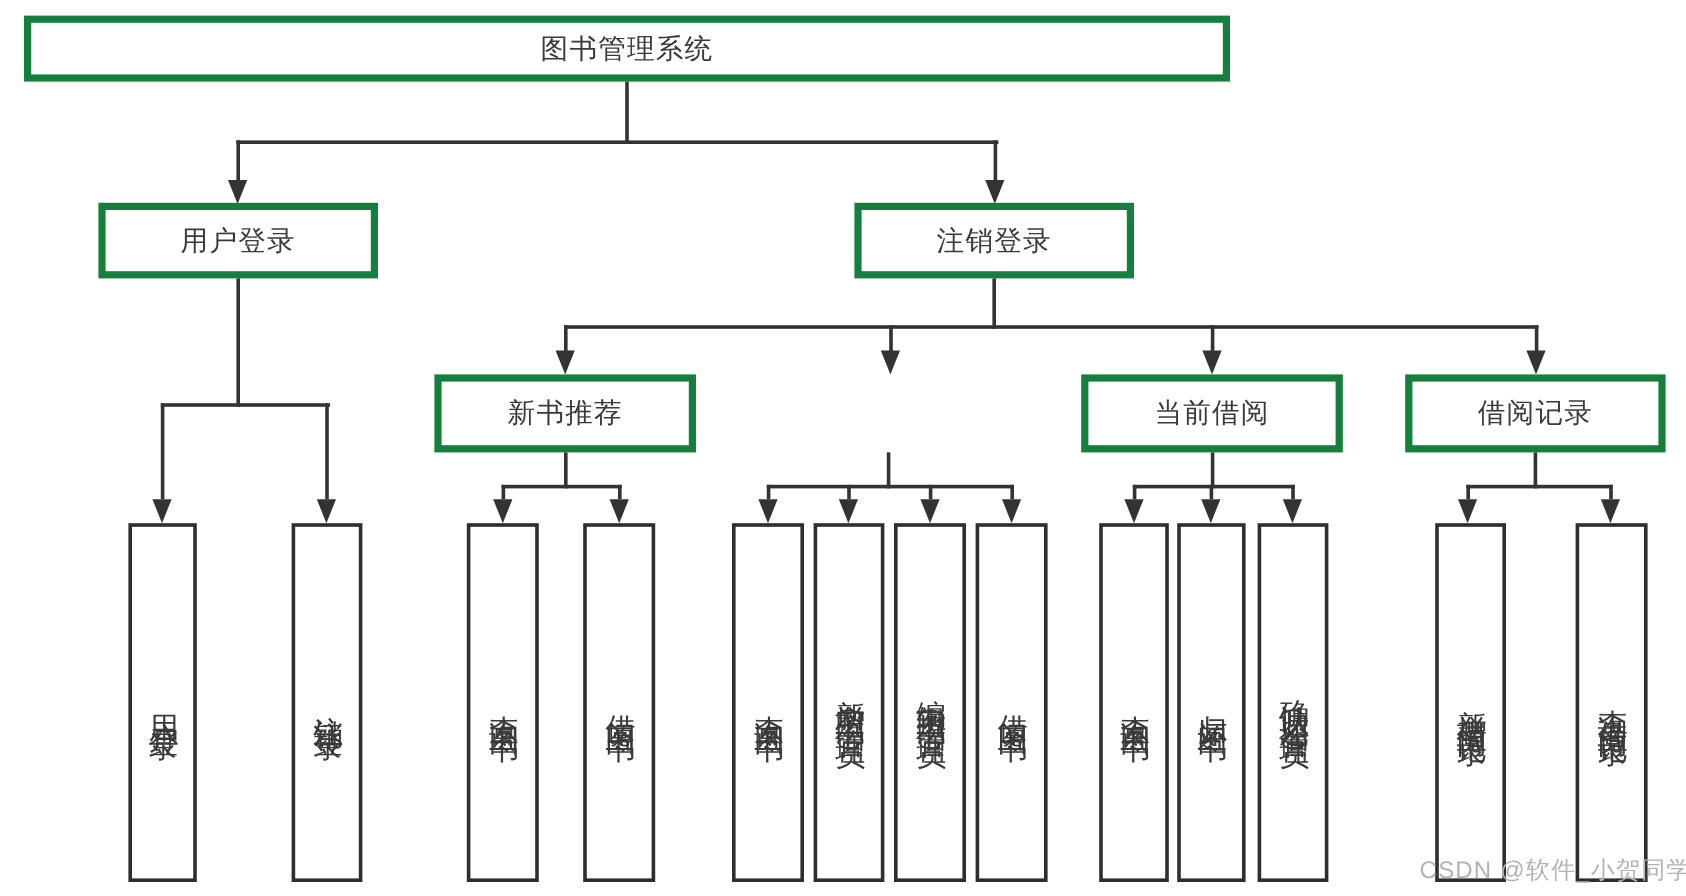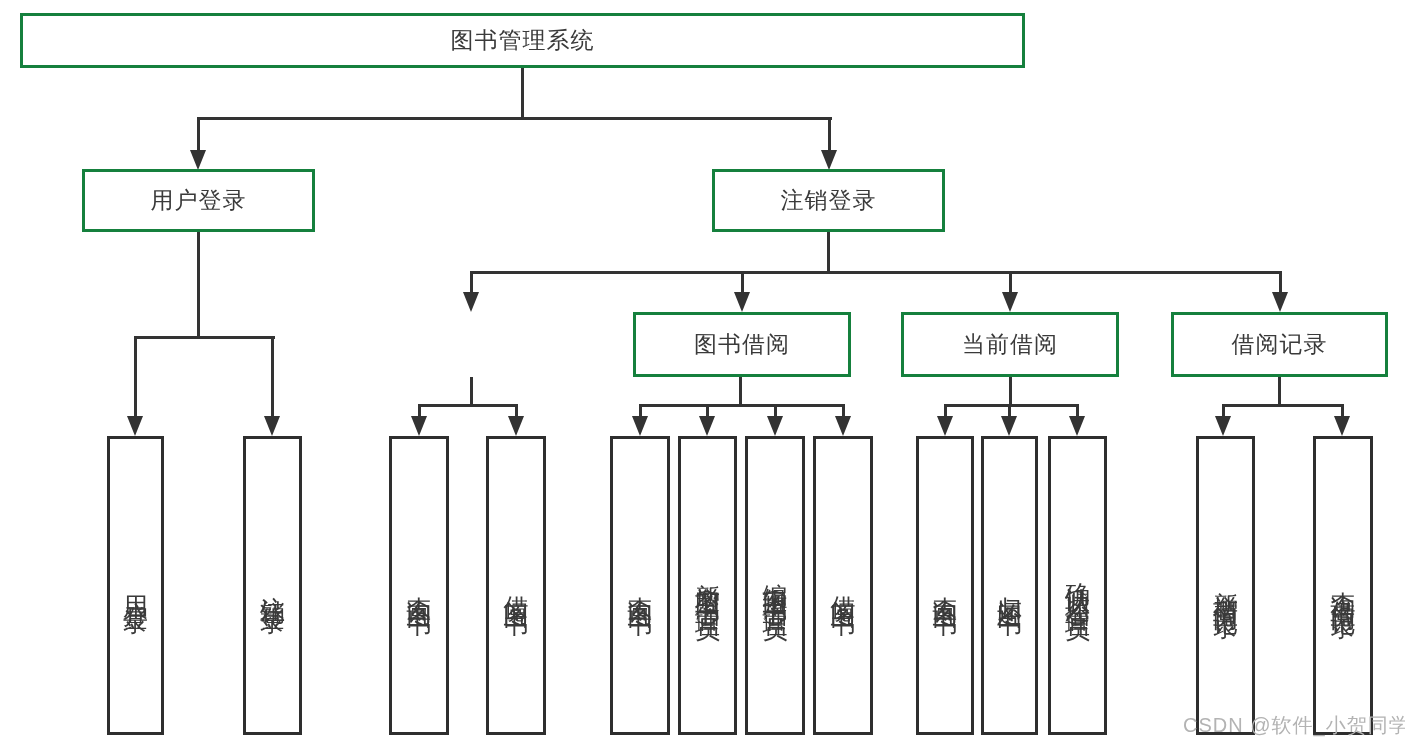--- a/index.html
+++ b/index.html
@@ -1,21 +1,21 @@
 <!DOCTYPE html>
 <html><head>
 <meta charset="utf-8">
 <style>
   html,body{margin:0;padding:0;background:#fff;}
   .stage{
     position:relative;width:1405px;height:747px;background:#ffffff;
     font-family:"Liberation Sans",sans-serif;color:#3a3a3a;overflow:hidden;
   }
   .box{
-    position:absolute;background:#ffffff;border:3px solid #15803d;
+    position:absolute;background:#ffffff;border:6px solid #15803d;
     display:flex;align-items:center;justify-content:center;
     font-size:23px;letter-spacing:1px;color:#3a3a3a;box-sizing:border-box;text-align:right;
   }
   .vbox{
     position:absolute;background:#ffffff;border:3px solid #2e2e2e;
     display:flex;align-items:center;justify-content:center;
     writing-mode:vertical-rl;font-size:25px;letter-spacing:5px;
     color:#3a3a3a;box-sizing:border-box;line-height:1;
   }
   .lh,.lv,.ar{position:absolute;display:block;}
@@ -59,21 +59,21 @@
   <i class="lh" style="left:470px;top:271px;width:812px"></i>
   <i class="lv" style="left:470px;top:271px;height:22px"></i>
   <i class="ar" style="left:463px;top:292px"></i>
   <i class="lv" style="left:741px;top:271px;height:22px"></i>
   <i class="ar" style="left:734px;top:292px"></i>
   <i class="lv" style="left:1009px;top:271px;height:22px"></i>
   <i class="ar" style="left:1002px;top:292px"></i>
   <i class="lv" style="left:1279px;top:271px;height:22px"></i>
   <i class="ar" style="left:1272px;top:292px"></i>
 
-  <div class="box" style="left:633px;top:312px;width:218px;height:65px">图书借阅</div>
+  <div class="box" style="left:362px;top:312px;width:218px;height:65px">新书推荐</div>
   <div class="box" style="left:1171px;top:312px;width:217px;height:65px">借阅记录</div>
   <div class="box" style="left:901px;top:312px;width:218px;height:65px">当前借阅</div>
 
   <i class="lv" style="left:470px;top:377px;height:30px"></i>
   <i class="lh" style="left:418px;top:404px;width:100px"></i>
   <i class="lv" style="left:418px;top:404px;height:12px"></i>
   <i class="ar" style="left:411px;top:416px"></i>
   <i class="lv" style="left:515px;top:404px;height:12px"></i>
   <i class="ar" style="left:508px;top:416px"></i>
 

